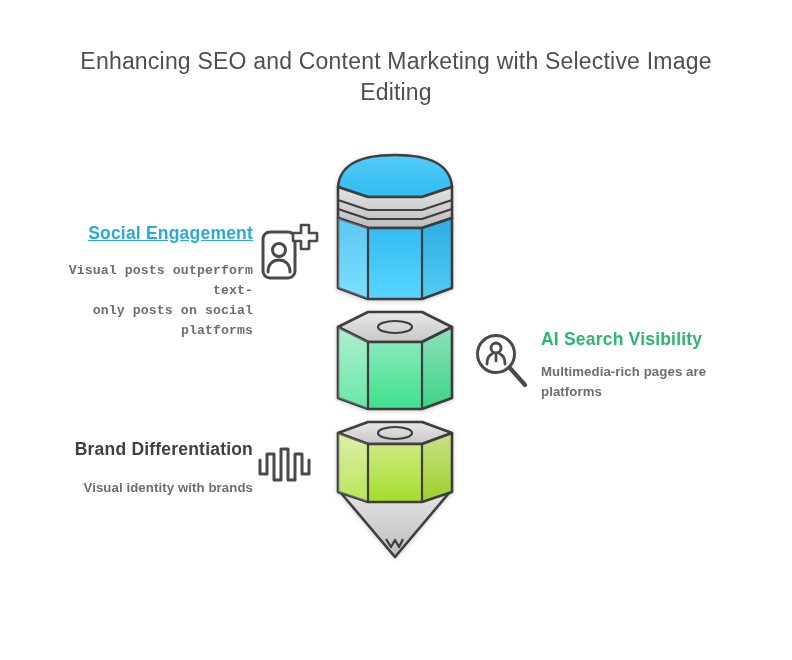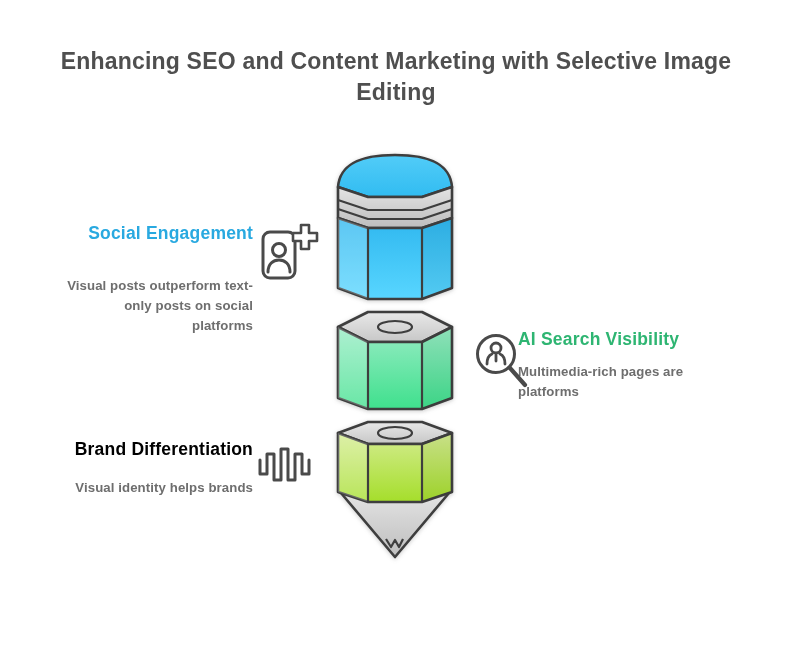--- a/index.html
+++ b/index.html
@@ -3,29 +3,29 @@
 <meta charset="utf-8">
 <style>
   html,body { margin:0; padding:0; }
   body {
     width:792px; height:660px; position:relative; overflow:hidden;
     background:#ffffff;
     font-family:"Liberation Sans", sans-serif;
   }
   .title {
     position:absolute; top:46px; left:0; width:792px;
-    text-align:center; font-weight:700; font-size:23px;
+    text-align:center; font-weight:400; font-size:23px;
     color:var(--title-color,#4f4f4f); line-height:31px; letter-spacing:0.2px;
   }
   .section { position:absolute; }
   .sec-heading { font-size:17.5px; font-weight:700; letter-spacing:0.2px; }
   .sec-desc { font-size:13.2px; font-weight:700; color:var(--desc-color,#6e6e6e); line-height:20px; letter-spacing:0.1px; }
   .sec-social { left:38px; top:223px; width:215px; text-align:right; }
-  .sec-social .sec-desc { margin-top:32px; }
-  .sec-ai { left:518px; top:329px; width:205px; text-align:left; }
+  .sec-social .sec-desc { margin-top:17px;font-family:Liberation Mono, monospace; }
+  .sec-ai { left:541px; top:329px; width:205px; text-align:left; }
   .sec-ai .sec-desc { margin-top:12px; }
   .sec-brand { left:38px; top:439px; width:215px; text-align:right; }
   .sec-brand .sec-desc { margin-top:18px; }
   .icon { position:absolute; }
   .icon-social { left:259px; top:222px; }
   .icon-ai { left:473px; top:328px; }
   .icon-brand { left:257px; top:445px; }
   .pencil { position:absolute; left:330px; top:148px; filter:drop-shadow(0 1px 2px rgba(70,70,70,0.28)); }
 </style>
 </head>
@@ -94,21 +94,21 @@
     <ellipse cx="65" cy="285" rx="17" ry="6" fill="none" stroke-width="2.2"></ellipse>
     <path d="M8,285 L38,296 L92,296 L122,285 L122,344 L92,354 L38,354 L8,344 Z" fill="url(#gLime)"></path>
     <path d="M8,285 L38,296 L38,354 L8,344 Z" fill="#ffffff" fill-opacity="0.22" stroke="none"></path>
     <path d="M92,296 L122,285 L122,344 L92,354 Z" fill="#000000" fill-opacity="0.05" stroke="none"></path>
     <path d="M38,296 L38,354 M92,296 L92,354" fill="none" stroke-width="2.2"></path>
     <path d="M56,391 L61,399 L65,392 L69,399 L73,391" fill="none" stroke-width="2.2"></path>
   </g>
 </svg>
 
 <div class="section sec-social">
-  <div class="sec-heading" style="color: rgb(41, 169, 224);">Social Engagement</div>
+  <div class="sec-heading" style="color: rgb(41, 169, 224); text-decoration: underline;">Social Engagement</div>
   <div class="sec-desc">
     <div>Visual posts outperform text-</div>
     <div>only posts on social</div>
     <div>platforms</div>
   </div>
 </div>
 <svg class="icon icon-social" width="60" height="62" viewBox="0 0 60 62">
   <g stroke="#4a4a4a" stroke-width="3" fill="none" stroke-linecap="round" stroke-linejoin="round">
     <rect x="4" y="10" width="32" height="46" rx="7"></rect>
     <circle cx="20" cy="28" r="6.5"></circle>
@@ -130,20 +130,20 @@
     <circle cx="23" cy="26" r="18.5" stroke-width="3"></circle>
     <path d="M36.5,39.5 L52,57" stroke-width="4.2"></path>
     <circle cx="23" cy="20" r="5" stroke-width="2.8"></circle>
     <path d="M23,27 L23,33" stroke-width="2.8"></path>
     <path d="M14,36 Q14,28 19,26" stroke-width="2.8"></path>
     <path d="M32,36 Q32,28 27,26" stroke-width="2.8"></path>
   </g>
 </svg>
 
 <div class="section sec-brand">
-  <div class="sec-heading" style="color: #000000;">Brand Differentiation</div>
+  <div class="sec-heading" style="color: #404040;">Brand Differentiation</div>
   <div class="sec-desc">
-    <div>Visual identity helps brands</div>
+    <div>Visual identity with brands</div>
   </div>
 </div>
 <svg class="icon icon-brand" width="58" height="42" viewBox="0 0 58 42">
   <path d="M3,15 L3,29 L10,29 L10,9 L17,9 L17,35 L24,35 L24,4 L31,4 L31,35 L38,35 L38,9 L45,9 L45,29 L52,29 L52,15" stroke="#4a4a4a" stroke-width="3" fill="none" stroke-linecap="round" stroke-linejoin="round"></path>
 </svg>
 
 </body></html>

